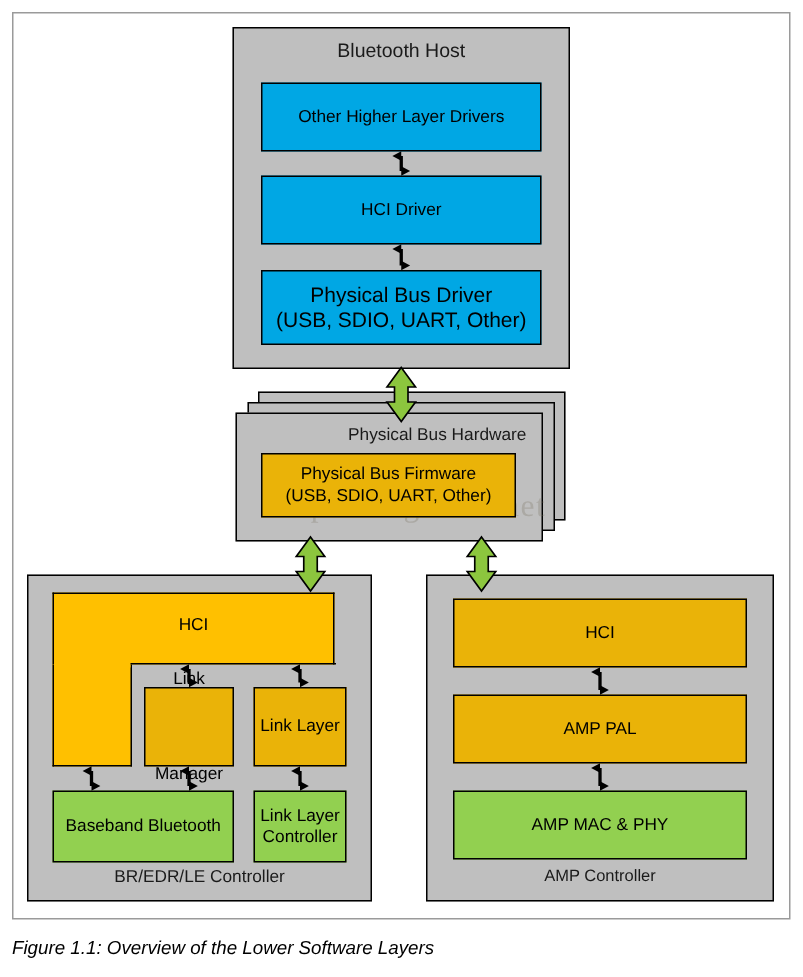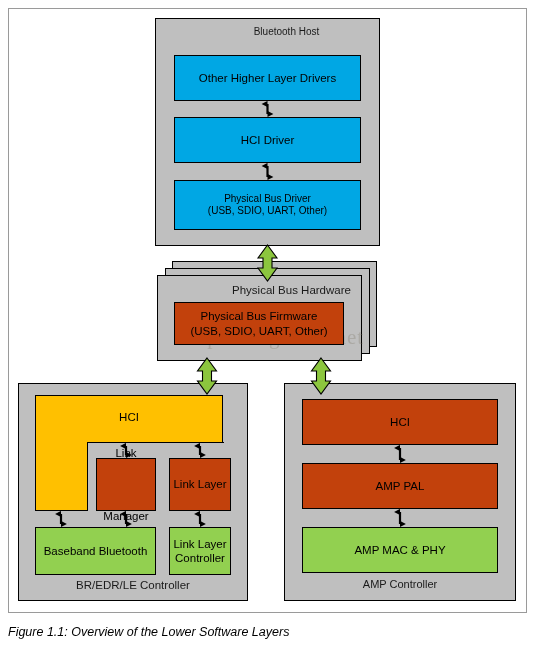--- a/index.html
+++ b/index.html
@@ -37,21 +37,21 @@
     justify-content: center;
     text-align: center;
     color: #000000;
     line-height: 1.25;
   }
   .container {
     background: #bfbfbf;
     border: 1px solid #000000;
   }
   .blue   { background: #00a7e4; }
-  .orange { background: #c2410c; }
+  .orange { background: #eab308; }
   .green  { background: #92d050; }
   .container-title {
     position: absolute;
     width: 100%;
     text-align: center;
     font-size: 11px;
     color: #1a1a1a;
     left: 0;
   }
   .lbl {
@@ -91,32 +91,32 @@
     pointer-events: none;
   }
 </style>
 </head>
 <body>
 
 <div id="figure-root">
   <div id="figure-frame"></div>
 
   <div class="box container" style="left:155px; top:18px; width:225px; height:228px; display:block;">
-    <div class="container-title lbl" style="top:7px; font-size:10px;margin-left:19px;">Bluetooth Host</div>
+    <div class="container-title lbl" style="top:7px; font-size:13px;">Bluetooth Host</div>
   </div>
 
   <div class="box blue" style="left:174px; top:55px; width:187px; height:46px; font-size:11.5px;">
     <span class="lbl">Other Higher Layer Drivers</span>
   </div>
 
   <div class="box blue" style="left:174px; top:117px; width:187px; height:46px; font-size:11.5px;">
     <span class="lbl">HCI Driver</span>
   </div>
 
-  <div class="box blue" style="left:174px; top:180px; width:187px; height:50px; font-size:10px; flex-direction:column;">
+  <div class="box blue" style="left:174px; top:180px; width:187px; height:50px; font-size:14px; flex-direction:column;">
     <span class="lbl">Physical Bus Driver</span>
     <span class="lbl">(USB, SDIO, UART, Other)</span>
   </div>
 
   <div class="box container" style="left:172px; top:261px; width:205px; height:86px;"></div>
   <div class="box container" style="left:165px; top:268px; width:205px; height:86px;"></div>
   <div class="box container" style="left:157px; top:275px; width:205px; height:86px; display:block;">
     <div class="container-title lbl" style="top:7px; font-size:11.5px;padding-left:32px;">Physical Bus Hardware</div>
   </div>
 

